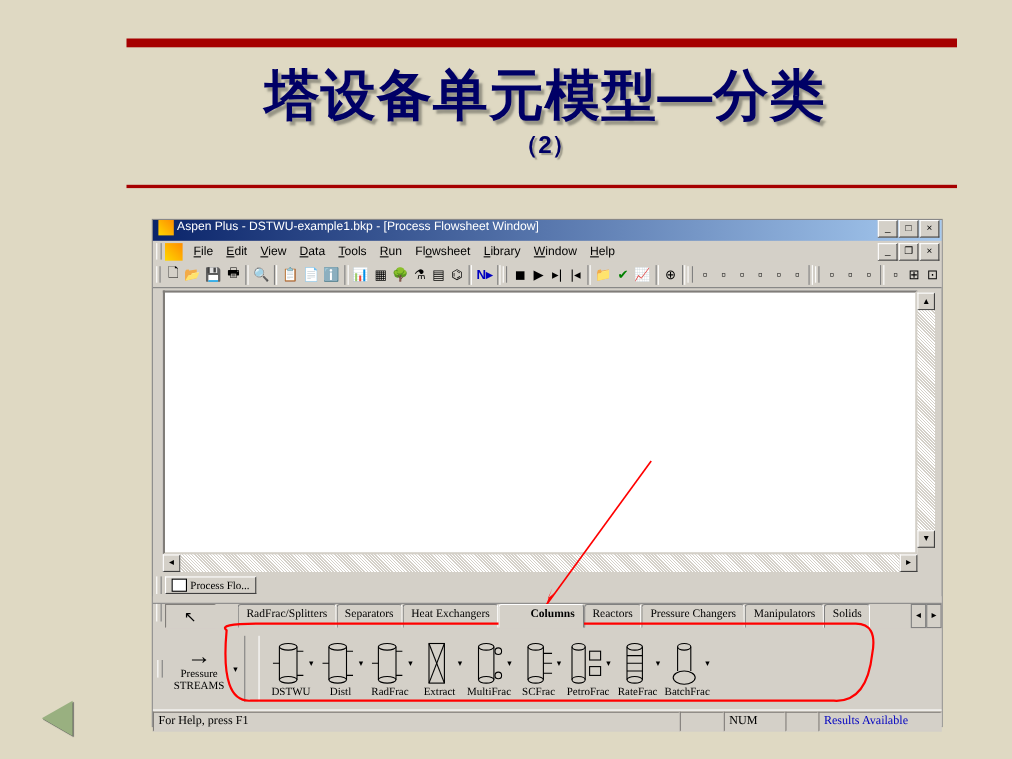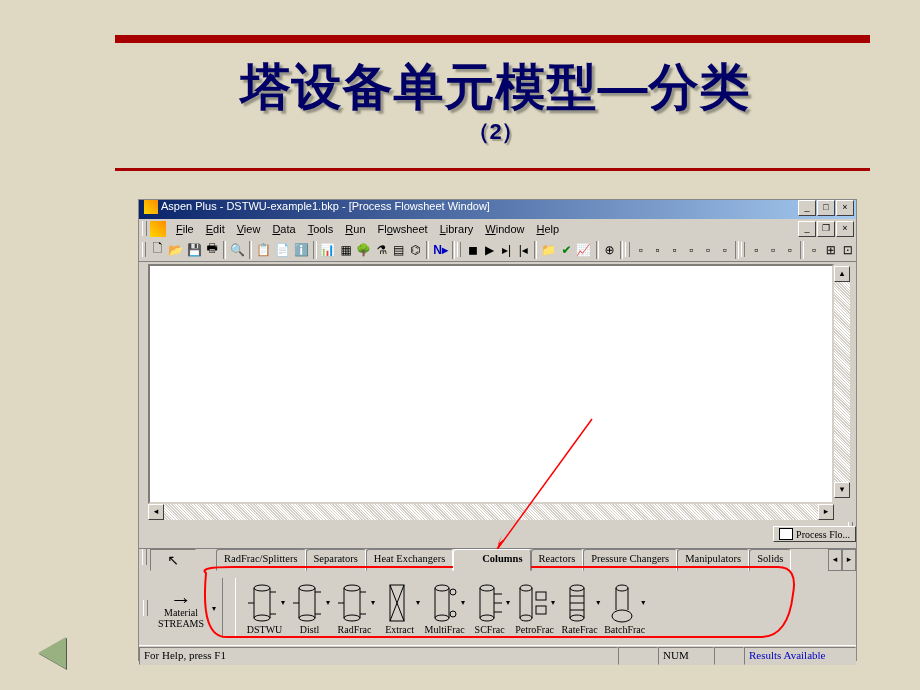--- a/index.html
+++ b/index.html
@@ -24,21 +24,21 @@
   .toolbar { height:23px; background:#D4D0C8; display:flex; align-items:center; padding-left:3px; border-bottom:1px solid #808080; overflow:hidden; }
   .tb-btn { width:18px; height:18px; margin:0 1px; border:1px solid transparent; display:flex; align-items:center; justify-content:center; font-size:12px; }
   .tb-sep { width:2px; height:18px; border-left:1px solid #808080; border-right:1px solid #fff; margin:0 2px; }
   .canvas-area { position:relative; height:256px; margin:2px; }
   .canvas-inner { position:absolute; left:7px; top:0; width:682px; height:236px; background:#fff; border:2px inset #D4D0C8; }
   .vscroll { position:absolute; right:4px; top:2px; width:16px; height:232px; background:#D4D0C8; }
   .hscroll { position:absolute; left:7px; bottom:0; width:686px; height:16px; background:#D4D0C8; display:flex; }
   .scroll-btn { width:16px; height:16px; background:#D4D0C8; border:1px solid; border-color:#fff #404040 #404040 #fff; box-sizing:border-box; font-size:9px; text-align:center; line-height:12px; }
   .scroll-track { flex:1; background:repeating-linear-gradient(45deg,#D4D0C8 0,#D4D0C8 1px,#fff 1px,#fff 2px); }
   .vscroll .scroll-track { height:200px; }
-  .flow-tab-row { height:20px; padding-left:3px; display:flex; align-items:flex-end;flex-direction:column; }
+  .flow-tab-row { height:20px; padding-left:3px; display:flex; align-items:center; }
   .drag-handle2 { width:3px; height:16px; border-left:1px solid #fff; border-right:1px solid #808080; margin-right:3px; }
   .flow-tab { font-size:10px; font-family:Tahoma; background:#D4D0C8; border:1px solid; border-color:#fff #404040 #404040 #fff; padding:1px 5px; display:flex; align-items:center; gap:3px; }
   .flow-tab-icon { width:12px; height:10px; background:#fff; border:1px solid #000; display:inline-block; }
   .sep-bar { height:6px; background:#D4D0C8; border-bottom:1px solid #808080; }
   .palette-row { height:22px; background:#D4D0C8; display:flex; align-items:stretch; padding-left:3px; position:relative; }
   .cursor-cell { width:44px; border:1px inset #D4D0C8; display:flex; align-items:center; justify-content:center; background:#D4D0C8; }
   .tab-btn { font-size:10.5px; font-family:Tahoma; padding:3px 7px; background:#D4D0C8; border:1px solid; border-color:#808080 #fff #D4D0C8 #808080; border-top-left-radius:3px; border-top-right-radius:3px; cursor:default; white-space:nowrap; }
   .tab-btn.active { background:#D4D0C8; border-color:#fff #808080 #D4D0C8 #fff; font-weight:normal; position:relative; z-index:2;padding-left:28px; }
   .tab-nav { width:12px; font-size:9px; text-align:center; line-height:18px; border:1px solid #808080; }
   .blocks-row { height:70px; background:#D4D0C8; display:flex; align-items:center; padding:2px 4px; }
@@ -195,21 +195,21 @@
     <div class="tab-btn">Solids</div>
     <div style="flex:1"></div>
     <div class="tab-nav">◂</div>
     <div class="tab-nav">▸</div>
   </div>
 
   <div class="blocks-row">
     <div class="drag-handle2"></div>
     <div class="stream-cell">
       <div class="stream-arrow">→</div>
-      <div>Material</div>
+      <div>Pressure</div>
       <div>STREAMS</div>
     </div>
     <div class="block-dd">▾</div>
     <div style="width:12px;border-left:1px solid #808080;border-right:1px solid #fff;height:60px;margin:0 6px"></div>
 
     <div class="block-cell">
       <div class="block-row-inner">
           <div class="block-icon">
             <svg class="column-shape" width="28" height="42">
               <ellipse cx="14" cy="6" rx="8" ry="3"></ellipse>

